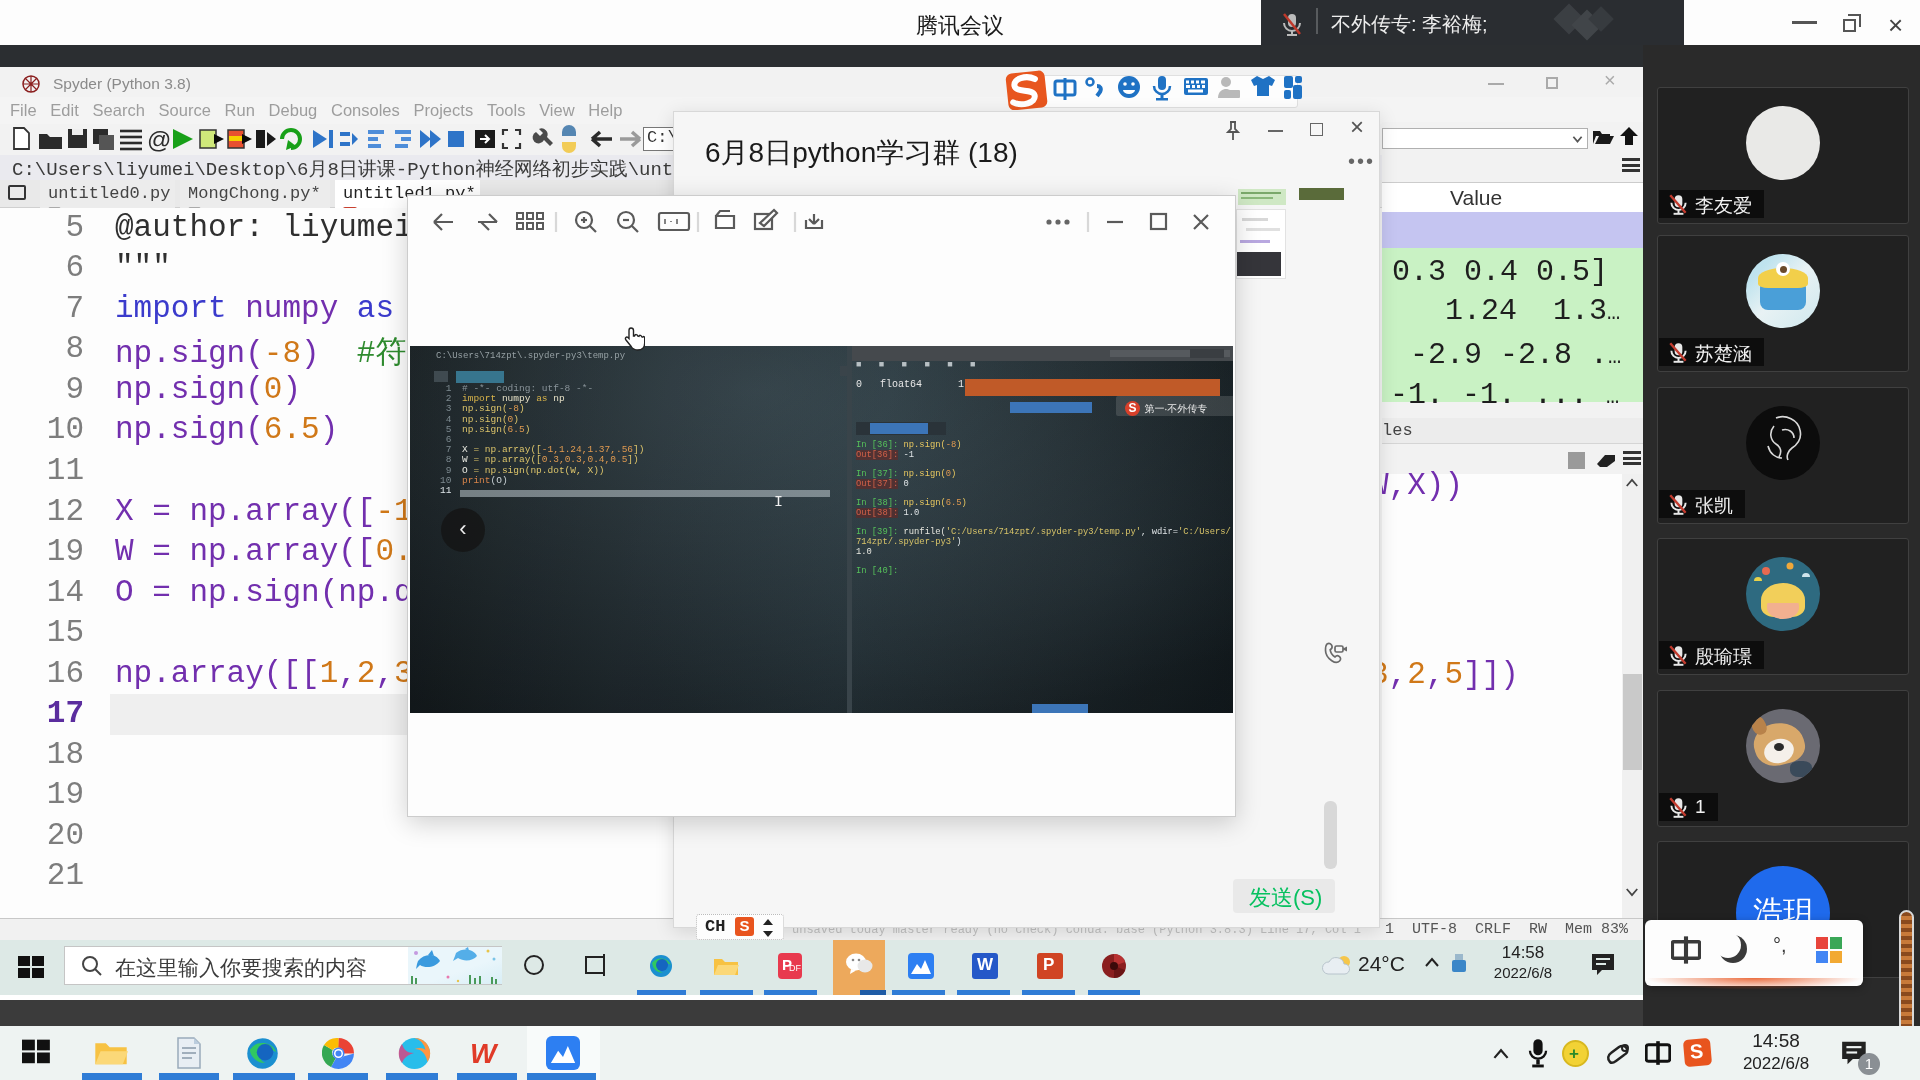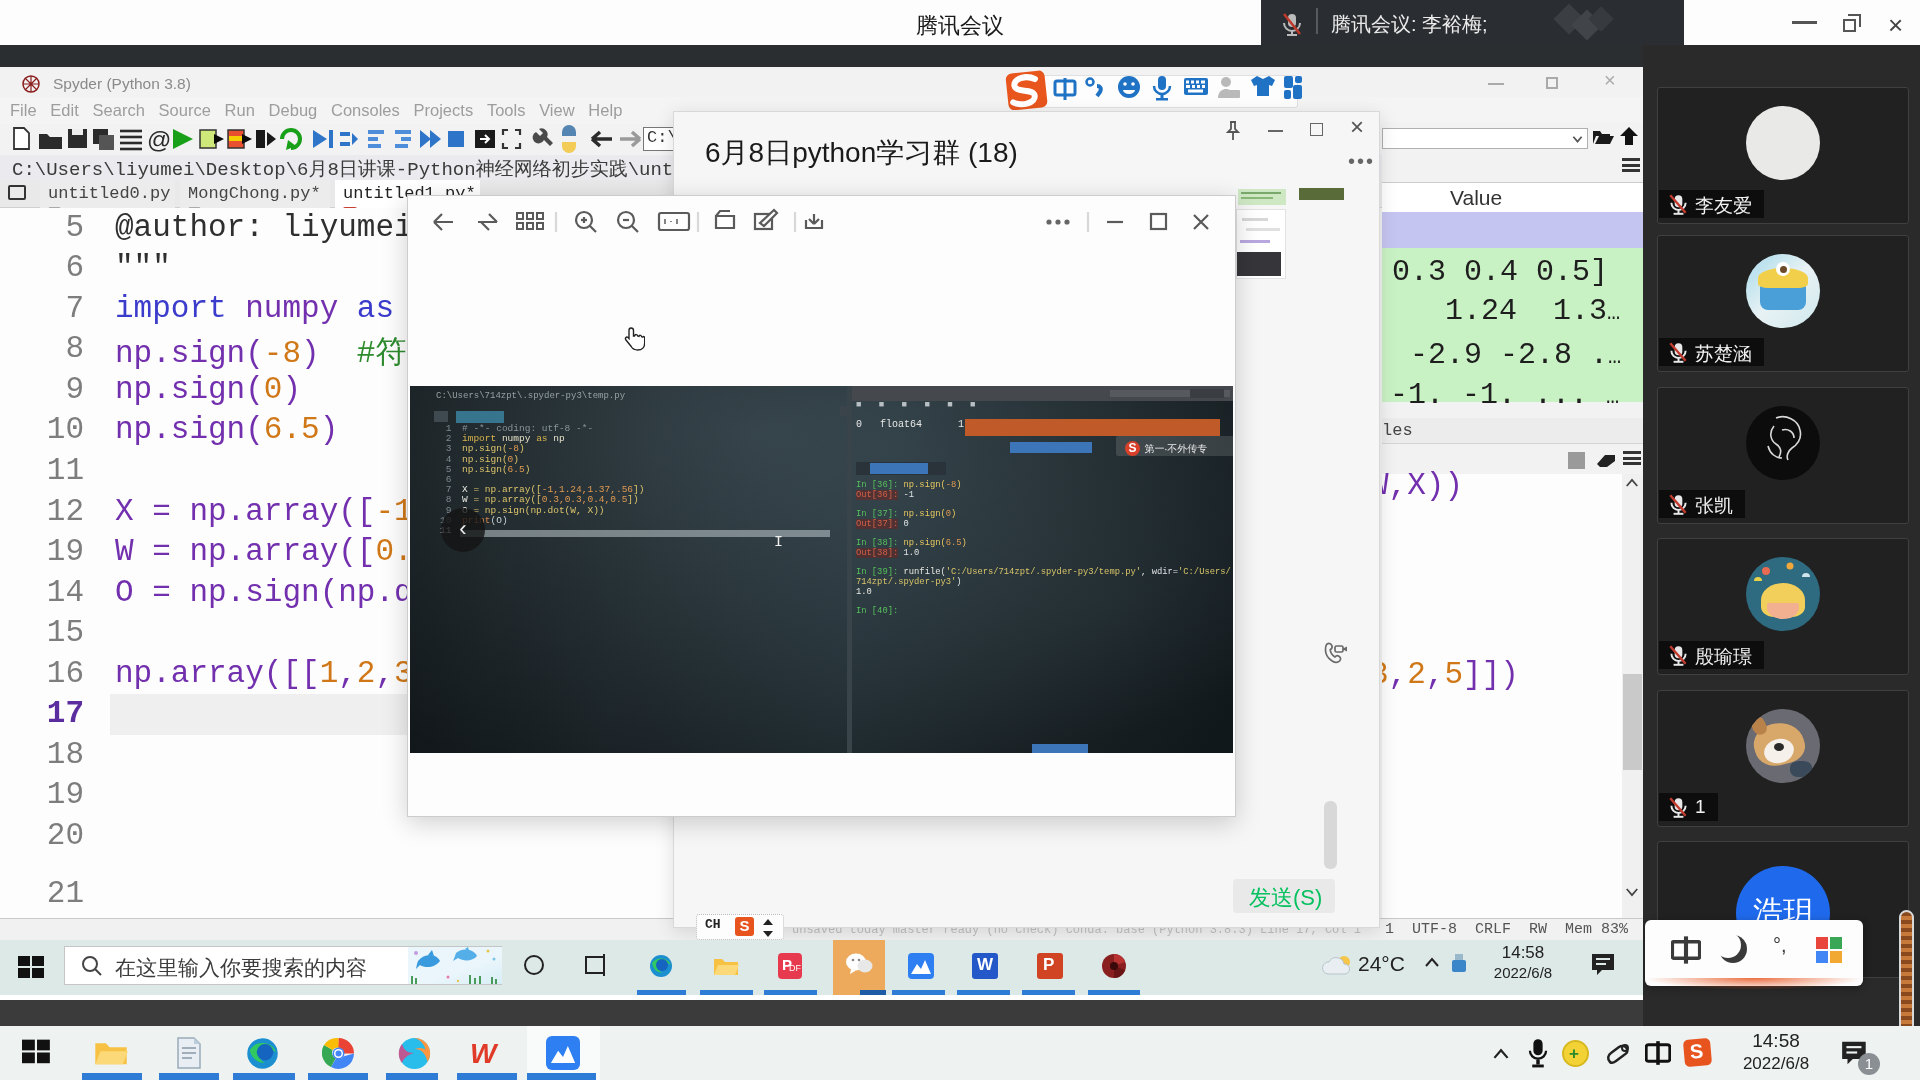--- a/index.html
+++ b/index.html
@@ -27,21 +27,21 @@
         <g stroke="#bbb" stroke-width="2" fill="none">
           <rect x="7" y="2" width="8" height="13" rx="4" fill="#bbb" stroke="none"></rect>
           <path d="M3 11 a8 8 0 0 0 16 0"></path>
           <line x1="11" y1="19" x2="11" y2="23"></line>
           <line x1="6" y1="23" x2="16" y2="23"></line>
         </g>
         <line x1="3" y1="2" x2="19" y2="22" stroke="#c0392b" stroke-width="2.5"></line>
       </svg>
   </div>
   <div class="abs" style="left:1316px;top:8px;width:2px;height:26px;background:#585b5e;"></div>
-  <div class="abs" style="left:1331px;top:11px;font-size:20px;color:#ececec;">腾讯会议: 李裕梅;</div>
+  <div class="abs" style="left:1331px;top:11px;font-size:20px;color:#ececec;">不外传专: 李裕梅;</div>
   <div class="abs" style="left:1550px;top:2px;width:66px;height:40px;opacity:0.55;">
     <svg width="66" height="40" viewBox="0 0 66 40">
         <g fill="#4a4e52">
           <rect x="8" y="6" width="22" height="22" transform="rotate(45 19 17)"></rect>
           <rect x="26" y="12" width="22" height="22" transform="rotate(45 37 23)" fill="#55595d"></rect>
           <rect x="42" y="8" width="18" height="18" transform="rotate(45 51 17)" fill="#43474b"></rect>
         </g>
       </svg>
   </div>
 
@@ -164,21 +164,21 @@
         <div class="cl" style="top:326px;">W = np.array([<span class="num">0.</span></div>
       <div class="ln" style="top:367px;">14</div>
         <div class="cl" style="top:367px;">O = np.sign(np.d</div>
       <div class="ln" style="top:407px;">15</div>
       <div class="ln" style="top:448px;">16</div>
         <div class="cl" style="top:448px;">np.array([[<span class="num">1</span>,<span class="num">2</span>,<span class="num">3</span></div>
       <div class="ln" style="top:488px;color:#5b2d9e;font-weight:bold;">17</div>
       <div class="ln" style="top:529px;">18</div>
       <div class="ln" style="top:569px;">19</div>
       <div class="ln" style="top:610px;">20</div>
-      <div class="ln" style="top:668px;text-align:right;">21</div>
+      <div class="ln" style="top:650px;text-align:right;">21</div>
     </div>
 
     <div class="abs" id="rightpane" style="left:1382px;top:55px;width:261px;height:796px;background:#f2f2f2;overflow:hidden;">
 
       <div class="abs" style="left:0px;top:6px;width:206px;height:21px;background:#fff;border:1px solid #b0b0b0;">
         <svg class="abs" style="right:4px;top:7px;" width="11" height="7" viewBox="0 0 16 10">
             <path d="M2 1 L8 8 L14 1" stroke="#555" stroke-width="2.5" fill="none"></path>
           </svg>
       </div>
       <div class="abs" style="left:210px;top:6px;width:22px;height:18px;">
@@ -368,21 +368,21 @@
             <circle cx="650" cy="16" r="1.6" fill="#666"></circle>
             <circle cx="659" cy="16" r="1.6" fill="#666"></circle>
           </g>
         <line x1="680" y1="6" x2="680" y2="26" stroke="#d8d8d8"></line>
         <line x1="699" y1="16" x2="715" y2="16"></line>
         <rect x="743" y="8" width="15" height="15"></rect>
         <path d="M786 9 l14 14 m0 -14 l-14 14"></path>
       </g>
     </svg>
 
-    <div class="abs" id="photo" style="left:2px;top:150px;width:823px;height:367px;background:#1f282d;overflow:hidden;margin-top:40px;">
+    <div class="abs" id="photo" style="left:2px;top:150px;width:823px;height:367px;background:#1f282d;overflow:hidden;">
       <div class="abs" style="left:0;top:0;width:823px;height:367px;background:
         radial-gradient(ellipse 700px 360px at 42% 12%, rgba(150,180,190,0.18), rgba(0,0,0,0.22)),radial-gradient(ellipse 500px 300px at 85% 60%, rgba(120,150,165,0.10), rgba(0,0,0,0.12)),
         linear-gradient(100deg, #161d20 0%, #232e34 30%, #26343b 55%, #1d272c 75%, #10181c 100%);"></div>
 
       <div class="abs mono" style="left:26px;top:5px;font-size:9px;color:#96a0a4;">C:\Users\714zpt\.spyder-py3\temp.py</div>
       <div class="abs" style="left:24px;top:25px;width:14px;height:11px;background:#3f4a50;"></div>
       <div class="abs" style="left:46px;top:25px;width:48px;height:12px;background:#37758e;"></div>
       <div class="abs" style="left:430px;top:20px;width:12px;height:10px;background:#3a444a;"></div>
       <div class="abs mono" style="left:30px;top:38px;font-size:9.5px;line-height:10.2px;color:#7d8a90;white-space:pre;"> 1<br> 2<br> 3<br> 4<br> 5<br> 6<br> 7<br> 8<br> 9<br>10<br><span style="color:#dfe6e9;">11</span></div>
       <div class="abs mono" style="left:52px;top:38px;font-size:9.5px;line-height:10.2px;white-space:pre;color:#c8d0d4;"><span style="color:#8a949a;"># -*- coding: utf-8 -*-</span><br><span style="color:#d8b44a;">import</span> <span style="color:#e8e2c8;">numpy</span> <span style="color:#d8b44a;">as</span> <span style="color:#e8e2c8;">np</span><br><span style="color:#dcc46a;">np.sign(</span><span style="color:#e09a50;">-8</span><span style="color:#dcc46a;">)</span><br><span style="color:#dcc46a;">np.sign(</span><span style="color:#e09a50;">0</span><span style="color:#dcc46a;">)</span><br><span style="color:#dcc46a;">np.sign(</span><span style="color:#e09a50;">6.5</span><span style="color:#dcc46a;">)</span><br><br><span style="color:#e8e8e0;">X</span> <span style="color:#dcc46a;">= np.array([</span><span style="color:#e09a50;">-1,1.24,1.37,.56</span><span style="color:#dcc46a;">])</span><br><span style="color:#e8e8e0;">W</span> <span style="color:#dcc46a;">= np.array([</span><span style="color:#e09a50;">0.3,0.3,0.4,0.5</span><span style="color:#dcc46a;">])</span><br><span style="color:#e8e8e0;">O</span> <span style="color:#dcc46a;">= np.sign(np.dot(W, X))</span><br><span style="color:#d8844a;">print</span><span style="color:#c8d0d4;">(O)</span><br></div>
@@ -413,21 +413,21 @@
     </div>
 
     <div class="abs" style="left:33px;top:312px;width:44px;height:44px;border-radius:50%;background:rgba(20,20,20,0.8);color:#eee;font-size:22px;text-align:center;line-height:42px;">‹</div>
 
     <svg class="abs" style="left:215px;top:130px;" width="22" height="26" viewBox="0 0 22 26">
         <path d="M8 2 c1.5 0 2.5 1 2.5 2.5 V10 l1 0 c0.5 -2 3 -1.8 3.2 0 l1.2 0.3 c0.4 -1.5 2.6 -1.2 2.8 0.5 l1 0.3 c0.3 -1 2 -0.8 2 1 V17 c0 4 -2.5 7 -7 7 c-3.5 0 -5 -1 -6.5 -3.5 L3 14 c-1.5 -2 0.5 -3.8 2 -2.5 l1 1 V4.5 C6 3 7 2 8 2 Z" fill="#fff" stroke="#222" stroke-width="1.4"></path>
       </svg>
   </div>
 
   <div class="abs" style="left:696px;top:914px;width:88px;height:26px;background:#fdfdfd;border-radius:3px;border:1px dotted #bbb;">
-    <span class="abs mono" style="left:8px;top:2px;font-size:13px;color:#222;font-weight:bold;">CH</span>
+    <span class="abs mono" style="left:8px;top:2px;font-size:17px;color:#222;font-weight:bold;">CH</span>
     <span class="abs" style="left:38px;top:2px;width:19px;height:19px;background:#e8541e;border-radius:3px;color:#fff;font-size:15px;font-weight:bold;text-align:center;">S</span>
     <svg class="abs" style="left:64px;top:3px;" width="14" height="20" viewBox="0 0 14 20">
         <path d="M7 1 L12 7 H2 Z" fill="#222"></path>
         <path d="M7 19 L12 13 H2 Z" fill="#222"></path>
       </svg>
   </div>
 
   <div class="abs" id="sharedbar" style="left:0;top:940px;width:1643px;height:55px;background:#dde9e6;">
     <svg class="abs" style="left:18px;top:16px;" width="28" height="24" viewBox="0 0 28 24">
         <g fill="#111">

